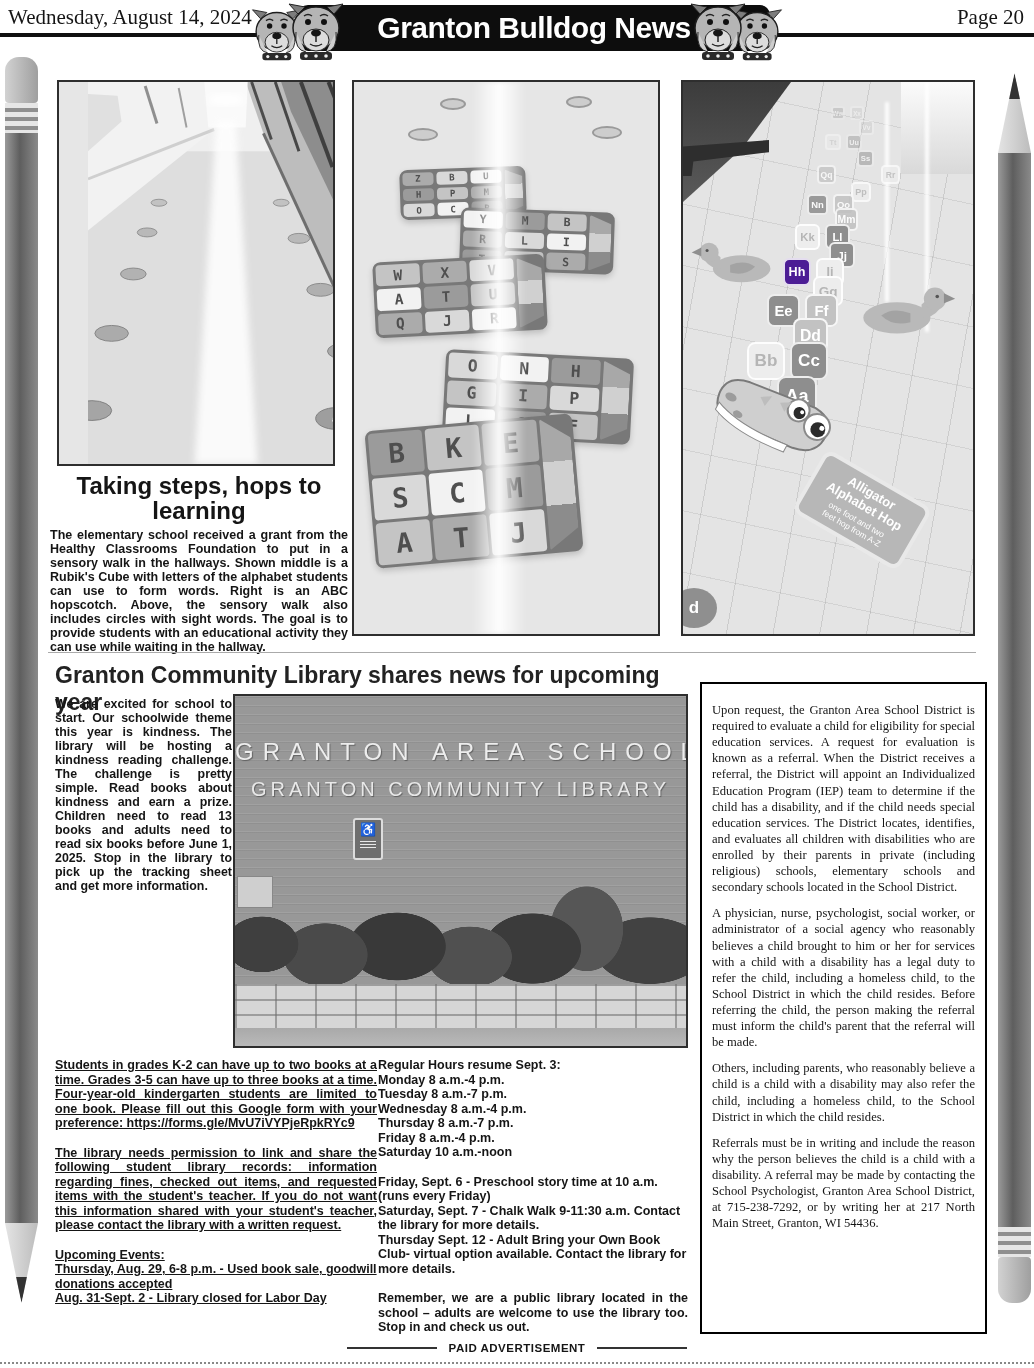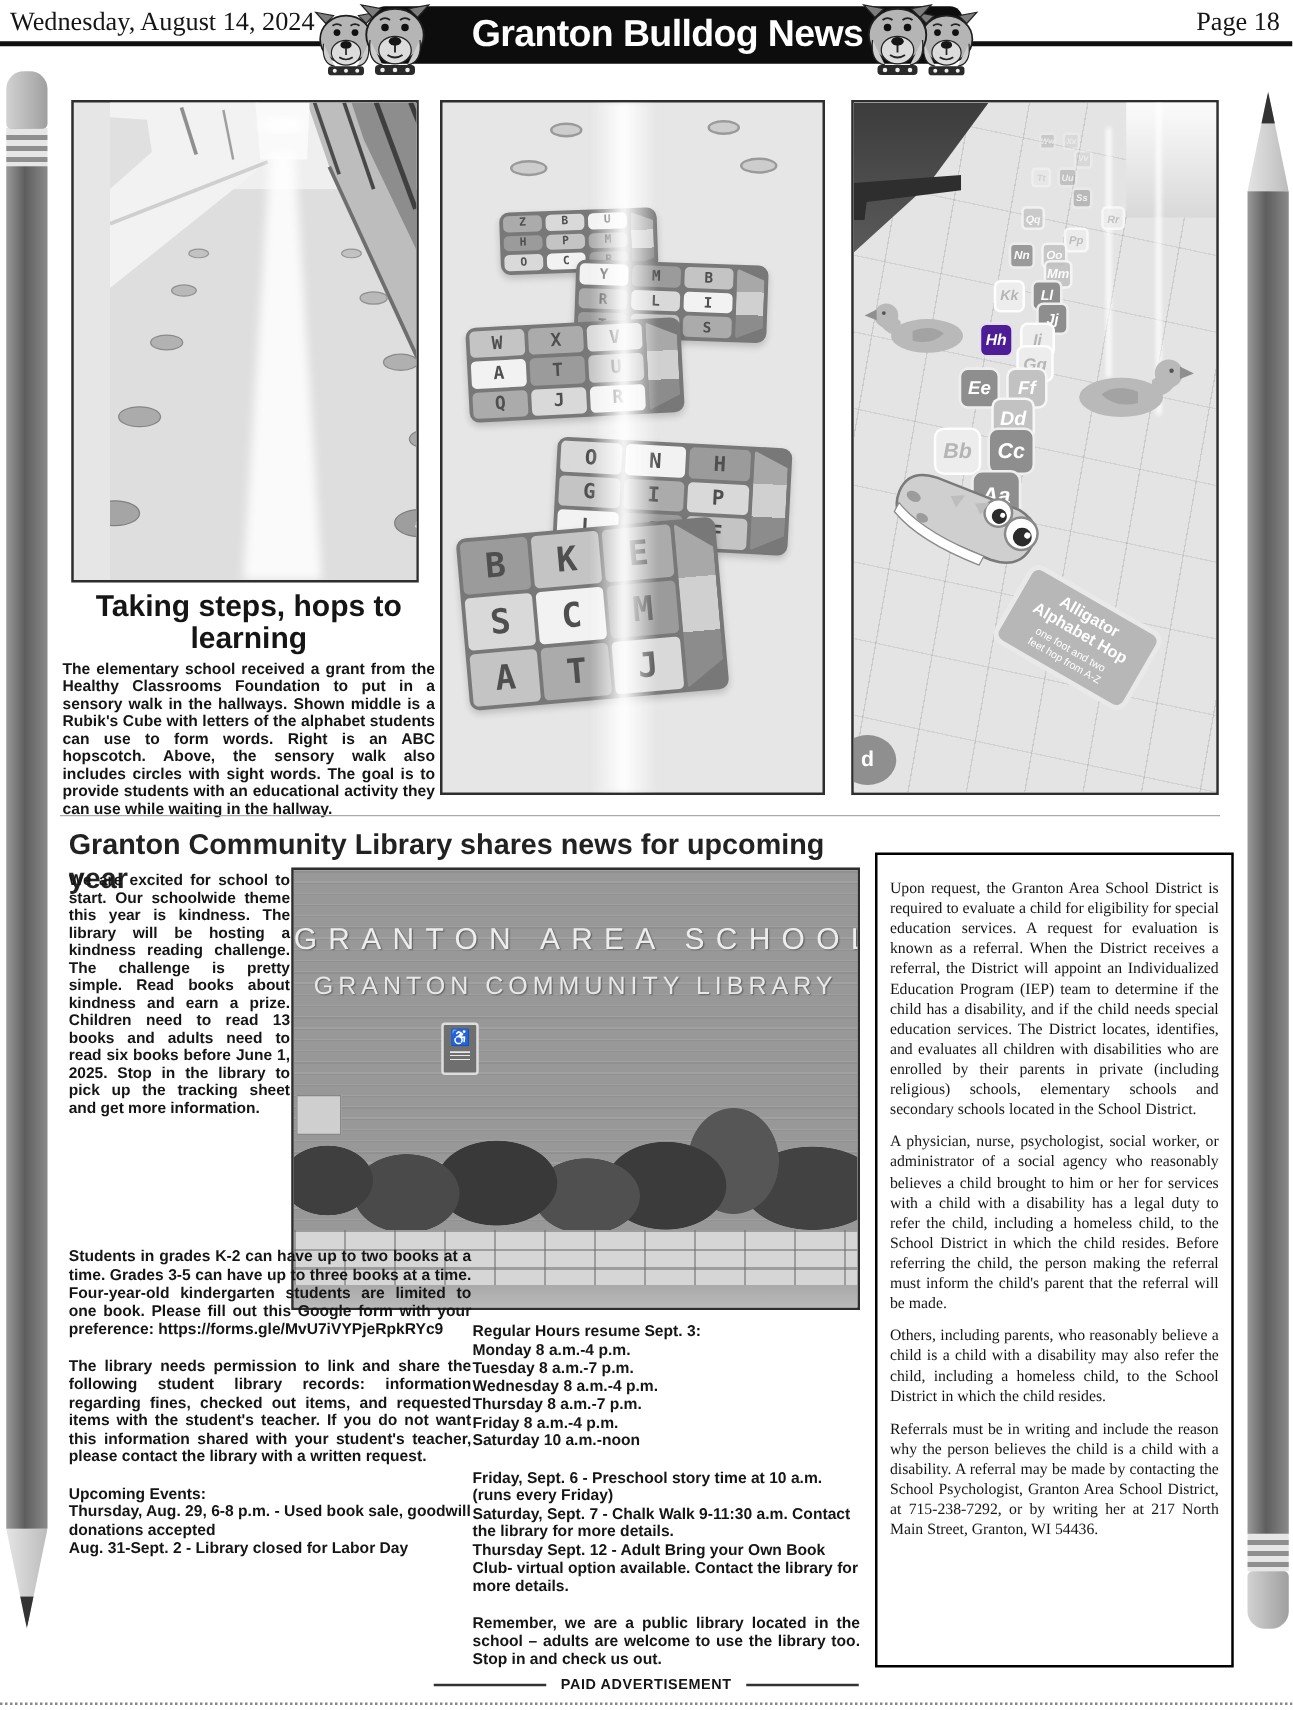--- a/index.html
+++ b/index.html
@@ -103,21 +103,21 @@
   .pavement{position:absolute;left:0;right:0;top:332px;height:22px;background:linear-gradient(180deg,#a9a9a9,#bdbdbd);}
   .small-sign{position:absolute;left:2px;top:180px;width:34px;height:30px;background:#cfcfcf;border:1px solid #888;}
   
   .steps-article{position:absolute;left:50px;top:474px;width:298px;}
   .steps-title{font-size:24px;font-weight:bold;text-align:center;line-height:1.03;}
   .steps-body{font-size:12.5px;font-weight:bold;text-align:justify;line-height:1.12;margin-top:5px;}
   .divider{position:absolute;left:48px;top:652px;width:928px;height:1px;background:#aaaaaa;}
   .lib-headline{position:absolute;left:55px;top:662px;width:640px;font-size:23px;font-weight:bold;color:#222;}
   .lib-col1{position:absolute;left:55px;top:697px;width:177px;}
   .lib-col1 p{font-size:12.4px;font-weight:bold;text-align:justify;line-height:1.13;margin:0 0 15px;}
-  .lower-colA{position:absolute;left:55px;top:998px;width:322px;}
+  .lower-colA{position:absolute;left:55px;top:1058px;width:322px;text-decoration:underline;}
   .lower-colB{position:absolute;left:378px;top:1058px;width:310px;}
   .lower-colA p,.lower-colB p{font-size:12.5px;font-weight:bold;line-height:1.16;margin:0 0 15px;white-space:pre-line;}
   .lower-colA p.just,.lower-colB p.just{text-align:justify;white-space:normal;}
   
   .district-box{position:absolute;left:700px;top:682px;width:287px;height:652px;border:2.5px solid #000;
     box-sizing:border-box;padding:8px 10px 0;background:#fff;}
   .district-title{font-family:"Liberation Serif",serif;font-weight:bold;font-size:17.5px;text-align:center;
     line-height:1.3;white-space:pre-line;}
   .district-box p{font-family:"Liberation Serif",serif;font-size:12.6px;line-height:1.28;text-align:justify;margin:10px 0 0;}
   
@@ -154,21 +154,21 @@
       <path d="M42 28 Q58 22 68 30 Q58 40 42 36 Z" fill="#a3a3a3"></path>
       <path d="M16 24 Q22 32 32 32 L32 20 Q26 13 16 24 Z" fill="#b9b9b9"></path>
       <circle cx="20" cy="15" r="10" fill="#b9b9b9"></circle>
       <polygon points="2,15 12,10 12,19" fill="#8f8f8f"></polygon>
       <circle cx="18" cy="13" r="1.6" fill="#555"></circle>
     </g>
   </defs>
 </svg>
 
 <div class="date">Wednesday, August 14, 2024</div>
-<div class="pagenum">Page 18</div>
+<div class="pagenum">Page 20</div>
 <div class="header-rule"></div>
 <div class="masthead-box">
   <span class="masthead-title">Granton Bulldog News</span>
 </div>
 <svg id="bulldog-left" class="bulldog" viewBox="0 0 104 68">
   <use href="#bulldog-sym" transform="translate(2,8) scale(0.9)"></use>
   <use href="#bulldog-sym" transform="translate(38,2)"></use>
 </svg>
 <svg id="bulldog-right" class="bulldog" viewBox="0 0 104 68">
   <use href="#bulldog-sym" transform="translate(2,8) scale(0.9)"></use>
@@ -311,21 +311,21 @@
   <div class="streak"></div>
 </div>
 
 <div id="photo-hopscotch" class="photo">
   <div class="hop-floor"></div>
   <div class="doorway"></div>
   <div class="bench"></div>
   <div class="glow-door"></div>
   <div class="reflect" style="right:44px;top:0;height:250px;"></div>
   <div class="reflect" style="right:84px;top:20px;height:200px;"></div>
-  <div id="hop-layer" style="position:absolute;inset:0;font-style:italic;">
+  <div id="hop-layer" style="position:absolute;inset:0;">
       <div class="hop-tile" style="left: 148px; top: 24px; width: 14px; height: 14px; background: rgb(142, 142, 142); color: rgb(255, 255, 255); font-size: 6.3px; opacity: 0.3;">Ww</div>
       <div class="hop-tile" style="left: 167px; top: 24px; width: 14px; height: 14px; background: rgb(194, 194, 194); color: rgb(255, 255, 255); font-size: 6.3px; opacity: 0.3;">Xx</div>
       <div class="hop-tile" style="left: 176px; top: 38px; width: 15px; height: 15px; background: rgb(194, 194, 194); color: rgb(255, 255, 255); font-size: 6.75px; opacity: 0.35;">Vv</div>
       <div class="hop-tile" style="left: 142px; top: 52px; width: 16px; height: 16px; background: rgb(237, 237, 237); color: rgb(181, 181, 181); font-size: 7.2px; opacity: 0.4;">Tt</div>
       <div class="hop-tile" style="left: 163px; top: 52px; width: 16px; height: 16px; background: rgb(142, 142, 142); color: rgb(255, 255, 255); font-size: 7.2px; opacity: 0.4;">Uu</div>
       <div class="hop-tile" style="left: 174px; top: 68px; width: 17px; height: 17px; background: rgb(142, 142, 142); color: rgb(255, 255, 255); font-size: 7.65px; opacity: 0.5;">Ss</div>
       <div class="hop-tile" style="left: 134px; top: 83px; width: 19px; height: 19px; background: rgb(194, 194, 194); color: rgb(255, 255, 255); font-size: 8.55px; opacity: 0.75;">Qq</div>
       <div class="hop-tile" style="left: 158px; top: 83px; width: 19px; height: 19px; background: rgb(237, 237, 237); color: rgb(181, 181, 181); font-size: 8.55px; opacity: 0.75; margin-left: 40px;">Rr</div>
       <div class="hop-tile" style="left: 168px; top: 100px; width: 20px; height: 20px; background: rgb(237, 237, 237); color: rgb(181, 181, 181); font-size: 9px; opacity: 0.8;">Pp</div>
       <div class="hop-tile" style="left: 124px; top: 112px; width: 21px; height: 21px; background: rgb(142, 142, 142); color: rgb(255, 255, 255); font-size: 9.45px; opacity: 0.85;">Nn</div>

